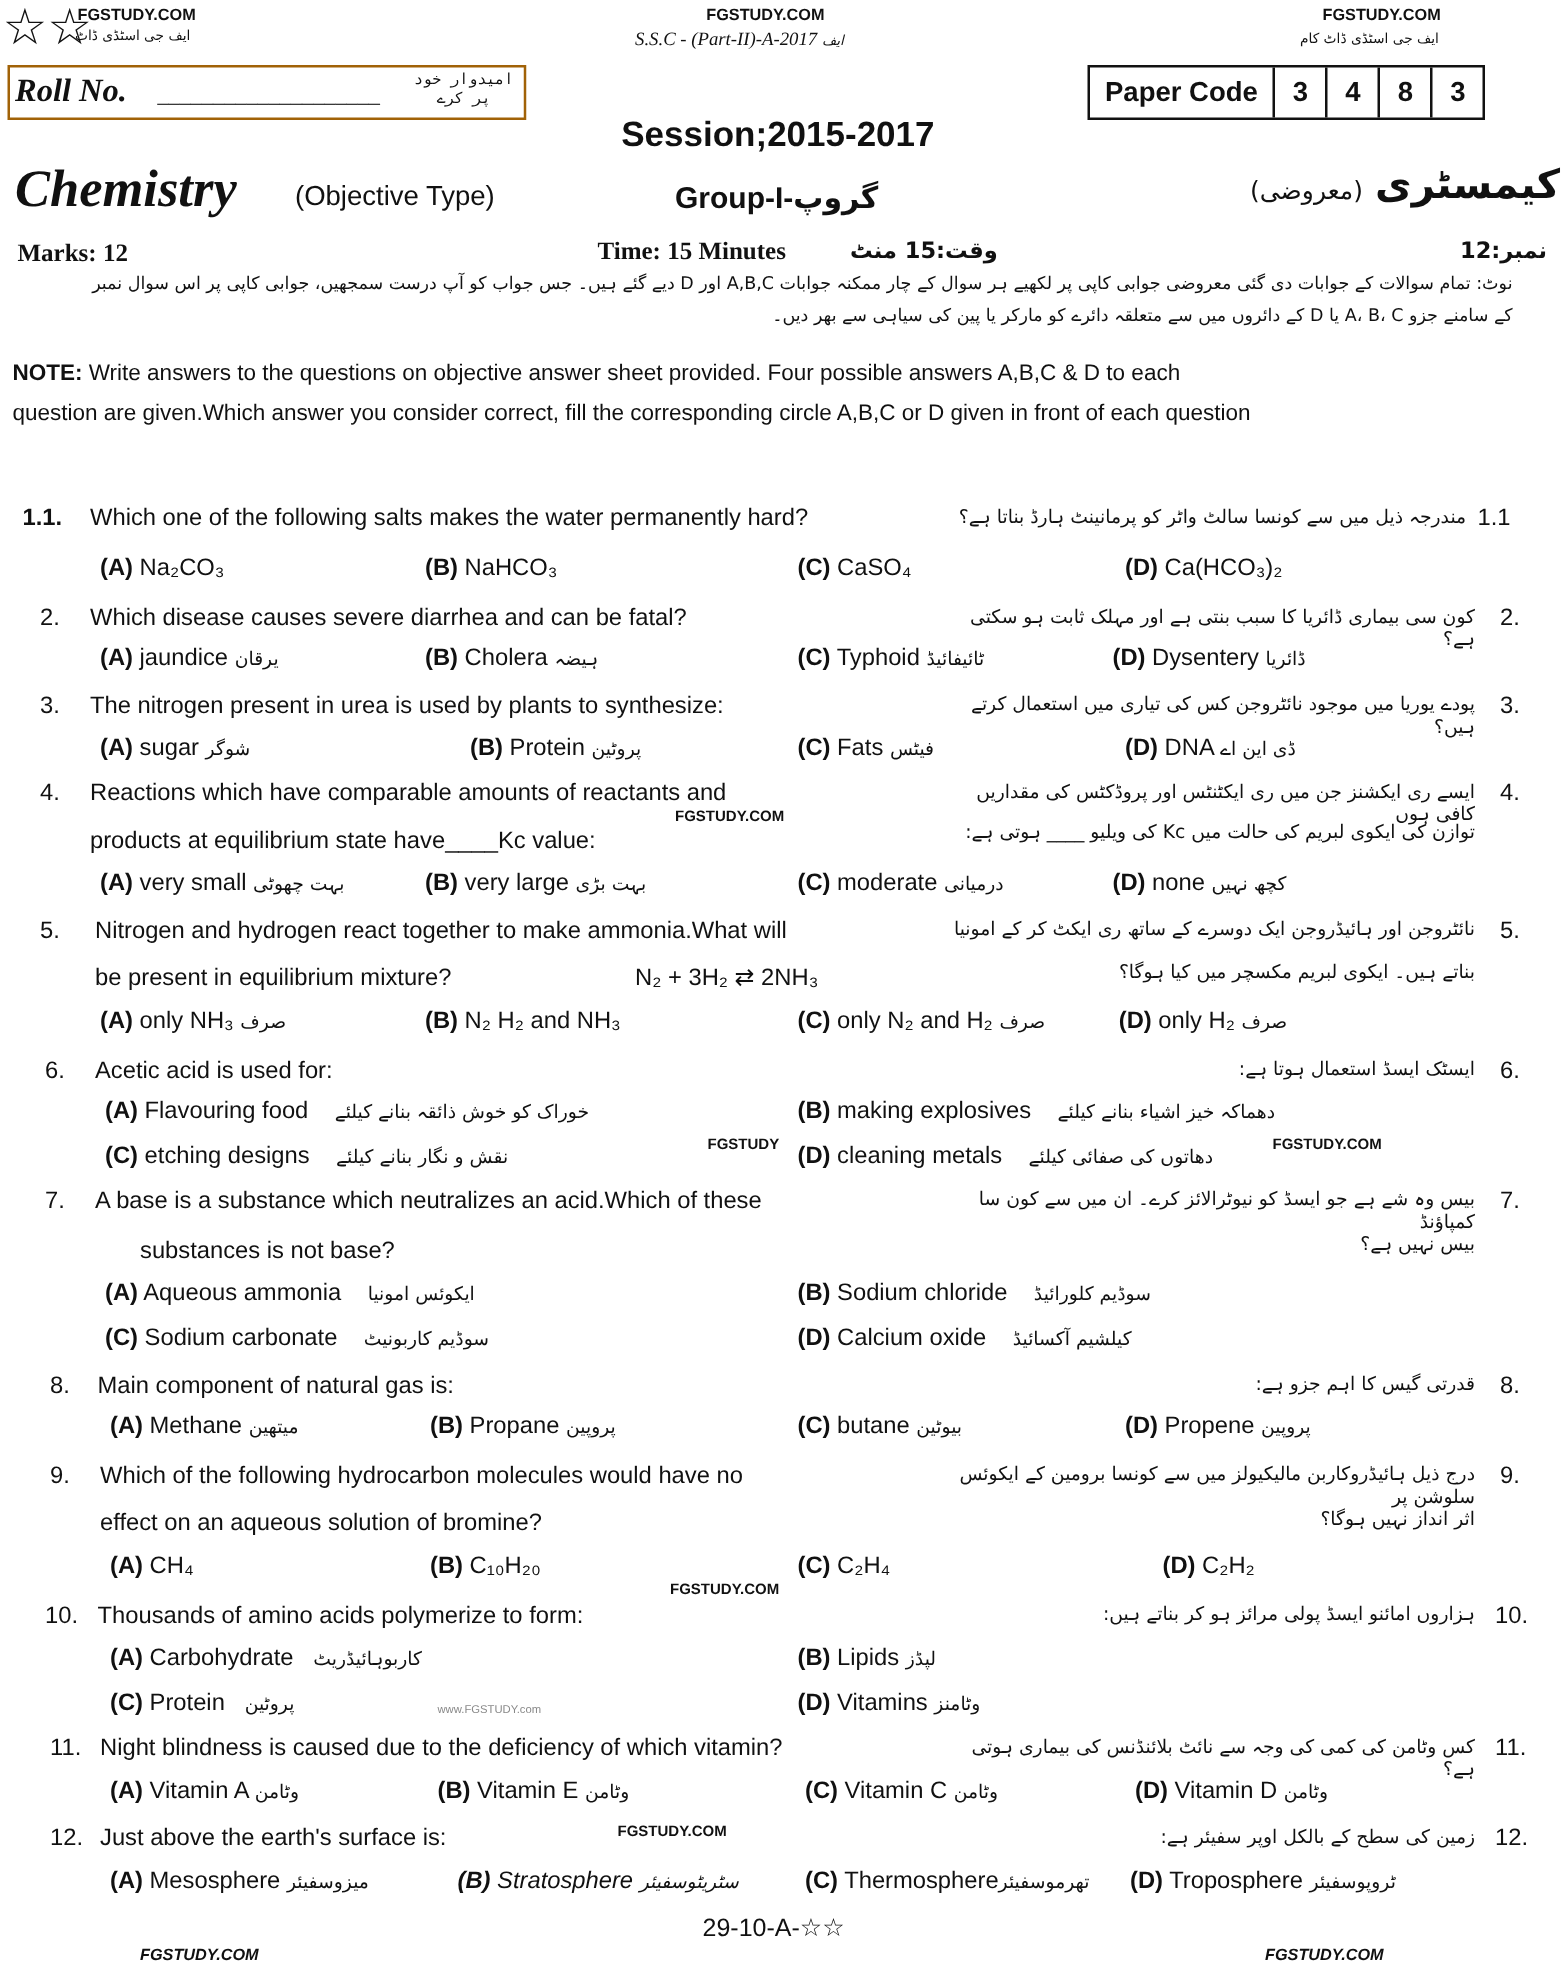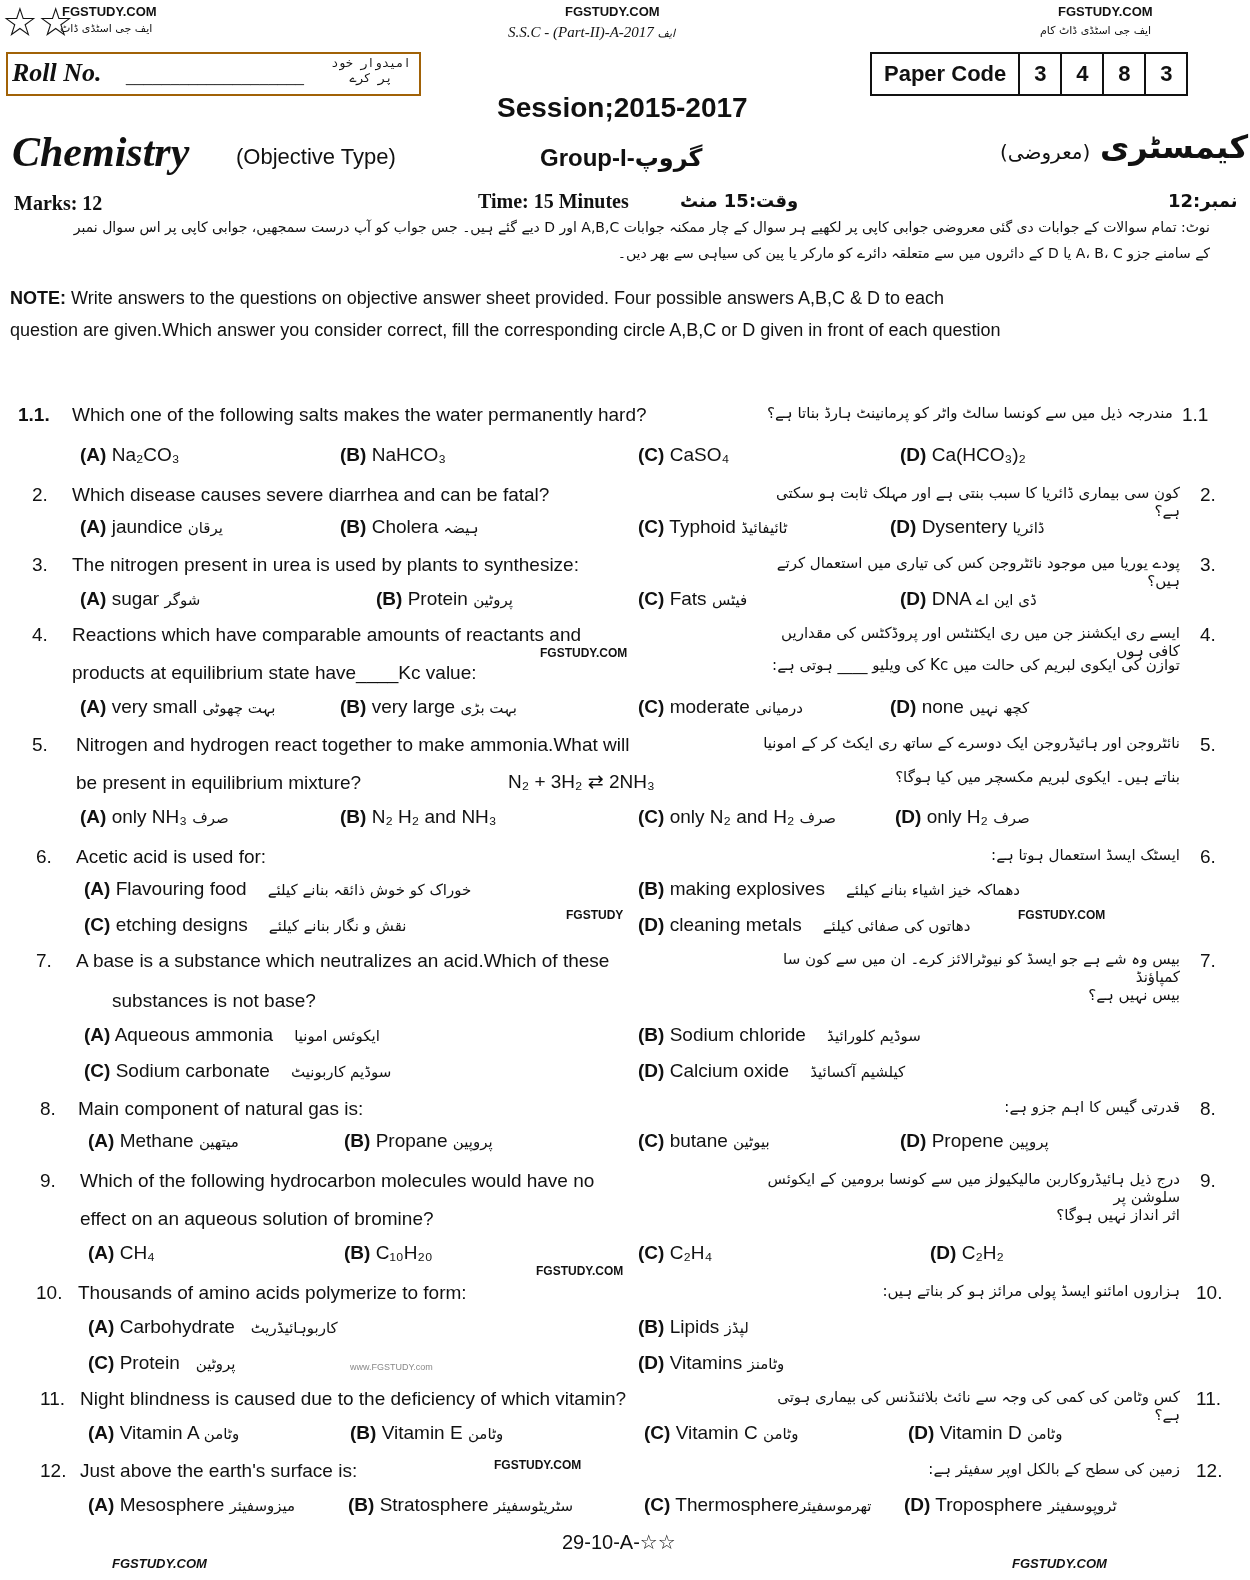--- a/index.html
+++ b/index.html
@@ -246,20 +246,20 @@
 
 <div class="abs" style="left:0;top:1460px;width:1250px;">
   <span class="abs qnum" style="left:40px;">12.</span>
   <span class="abs q" style="left:80px;">Just above the earth's surface is:</span>
   <span class="abs wm" style="left:494px;top:-2px;font-size:12px;">FGSTUDY.COM</span>
   <span class="abs urdu" style="left:760px;width:420px;text-align:right;">زمین کی سطح کے بالکل اوپر سفیئر ہے:</span>
   <span class="abs q" style="left:1196px;">12.</span>
 </div>
 <div class="abs" style="left:0;top:1494px;width:1250px;">
   <span class="abs opt" style="left:88px;"><b>(A)</b> <span>Mesosphere</span> <span class="urdu">میزوسفیئر</span></span>
-  <span class="abs opt" style="left:348px;"><b>(B)</b> <span>Stratosphere</span> <span class="urdu">سٹریٹوسفیئر</span></span>
+  <span class="abs opt" style="left:366px;font-style:italic;"><b>(B)</b> <span>Stratosphere</span> <span class="urdu">سٹریٹوسفیئر</span></span>
   <span class="abs opt" style="left:644px;"><b>(C)</b> <span>Thermosphere</span><span class="urdu">تھرموسفیئر</span></span>
   <span class="abs opt" style="left:904px;"><b>(D)</b> <span>Troposphere</span> <span class="urdu">ٹروپوسفیئر</span></span>
 </div>
 
 <div class="abs" style="left:562px;top:1530px;font-size:20px;">29-10-A-☆☆</div>
 <div class="abs wm wm-i" style="left:112px;top:1556px;">FGSTUDY.COM</div>
 <div class="abs wm wm-i" style="left:1012px;top:1556px;">FGSTUDY.COM</div>
 
 </body></html>

